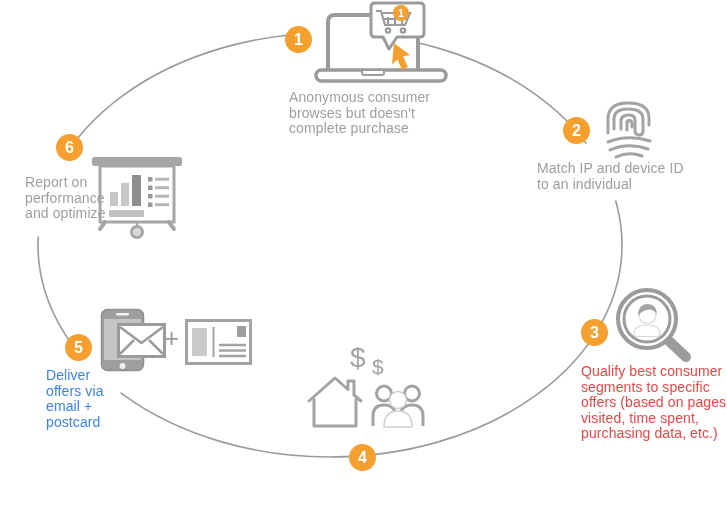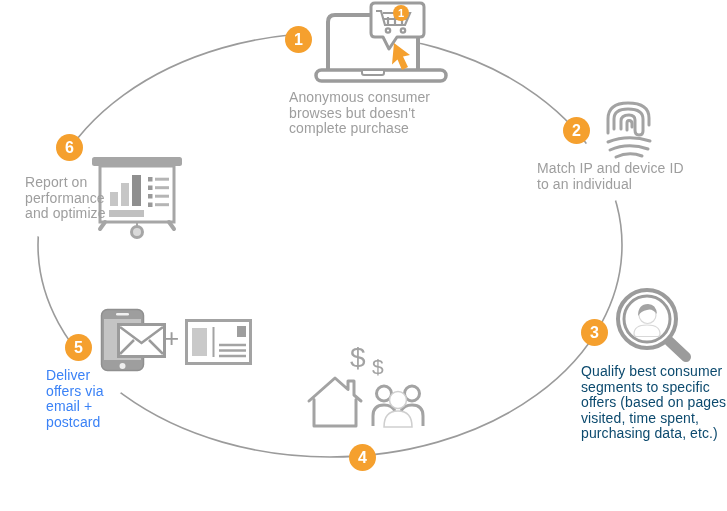--- a/index.html
+++ b/index.html
@@ -168,21 +168,21 @@
   <div class="badge badge-3" style="background: rgb(245, 160, 46);">3</div>
   <div class="badge badge-4" style="background: rgb(245, 160, 46);">4</div>
   <div class="badge badge-5" style="background: rgb(245, 160, 46);">5</div>
   <div class="badge badge-6" style="background: rgb(245, 160, 46);">6</div>
 
   <div class="label label-1" style="color: rgb(158, 158, 158);">Anonymous consumer
 browses but doesn't
 complete purchase</div>
   <div class="label label-2" style="color: rgb(158, 158, 158);">Match IP and device ID
 to an individual</div>
-  <div class="label label-3" style="color: #0c4a6e;">Qualify best consumer
+  <div class="label label-3" style="color: #ef4444;">Qualify best consumer
 segments to specific
 offers (based on pages
 visited, time spent,
 purchasing data, etc.)</div>
   <div class="label label-5" style="color: #3b82f6;">Deliver
 offers via
 email +
 postcard</div>
   <div class="label label-6" style="color: rgb(158, 158, 158);">Report on
 performance

